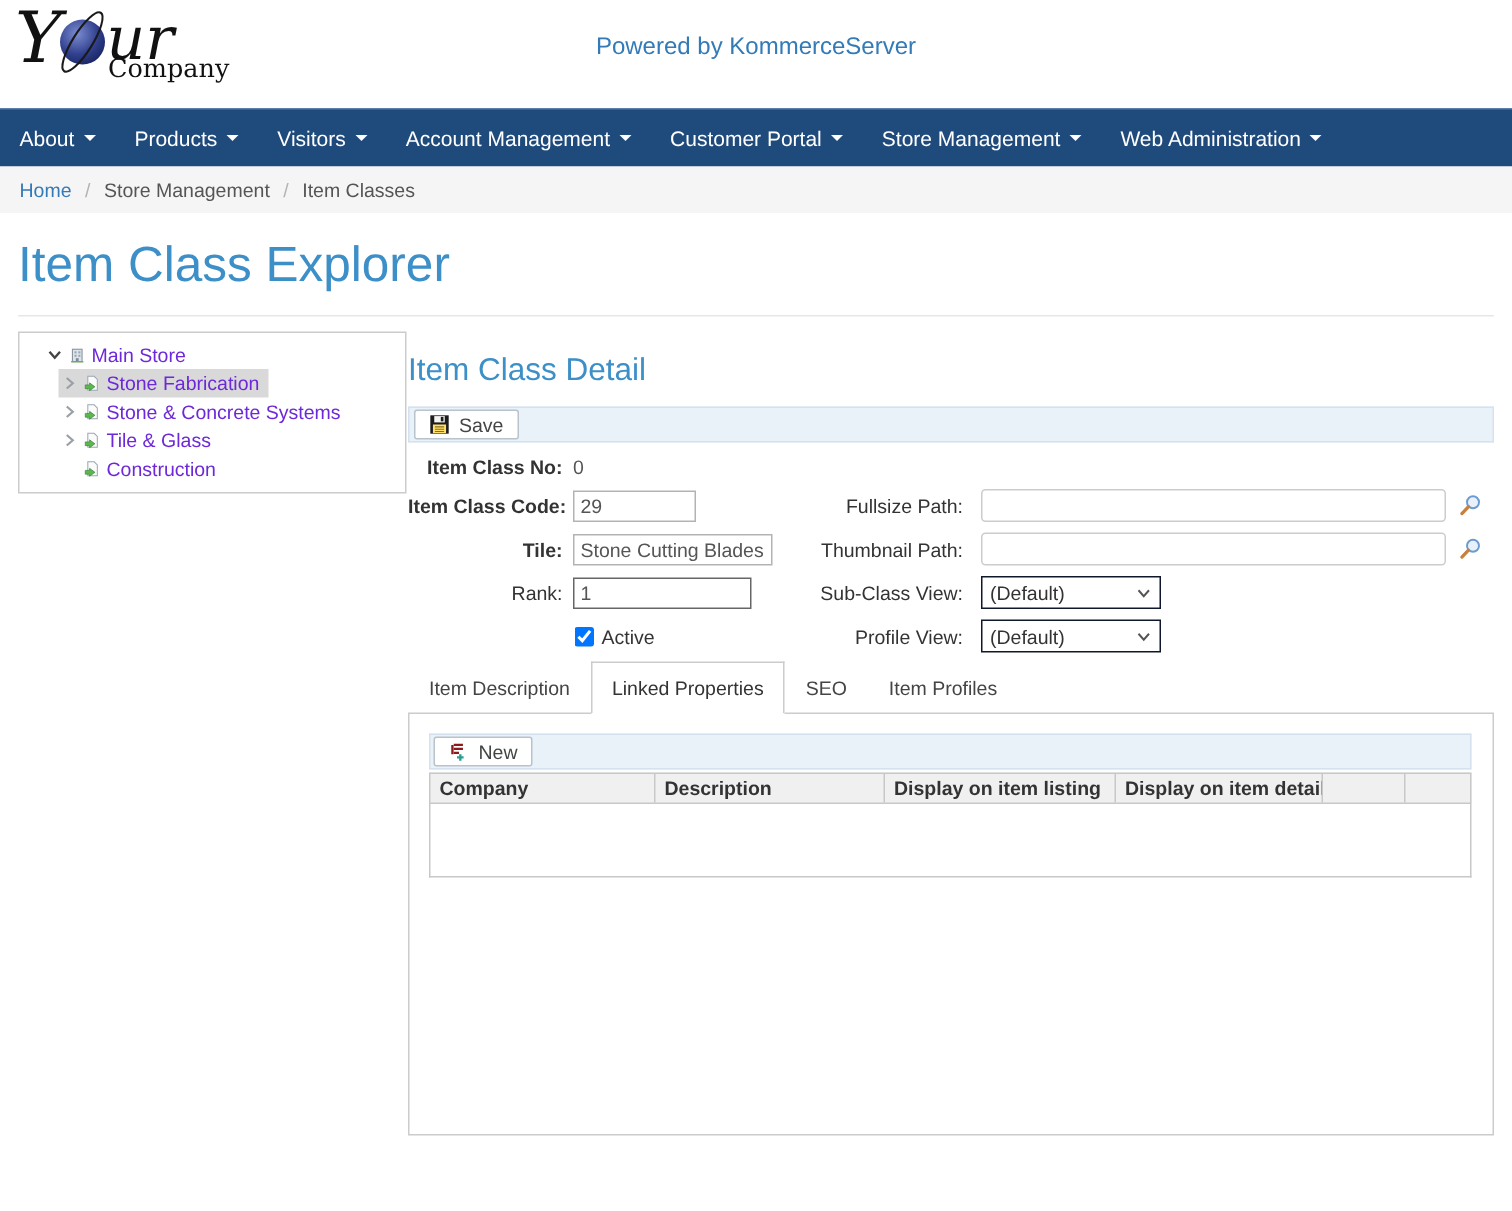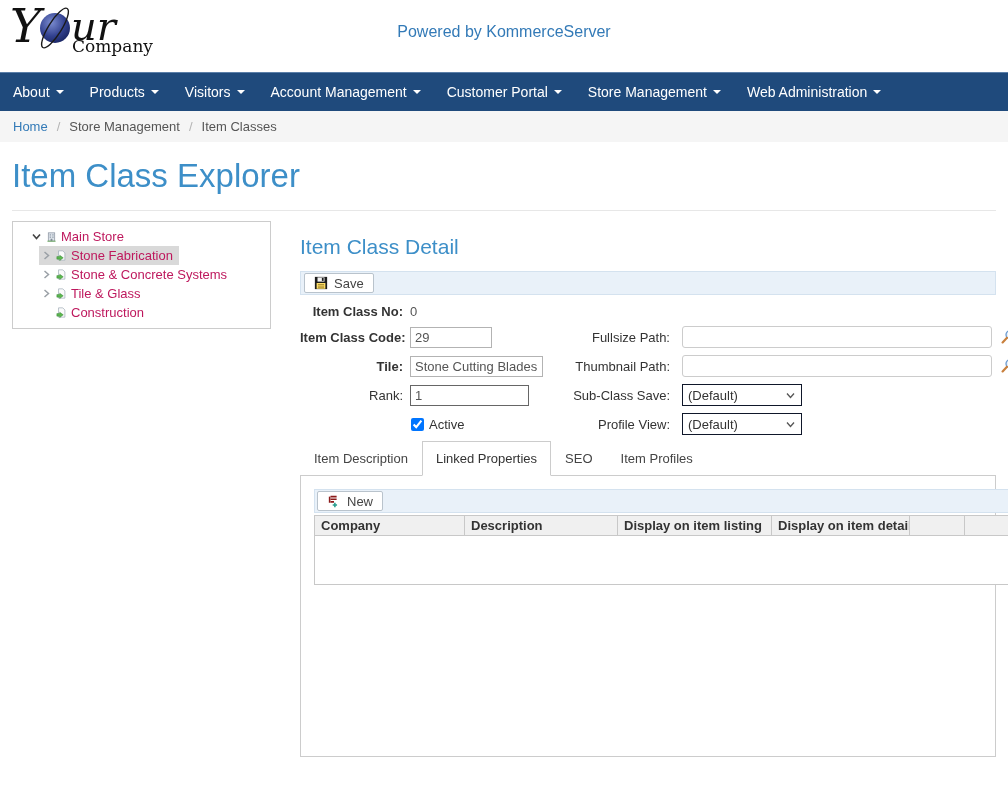--- a/index.html
+++ b/index.html
@@ -35,23 +35,23 @@
   .page-title { font-size:33px; font-weight:400; color:#3d8fc8; letter-spacing:0; }
   
   .main { display:flex; align-items:flex-start; padding:0 12px; margin-top:10px; gap:1px; }
   
   .tree-box { width:259px; border:1px solid #ccc; background:#fff; padding:5px 0 6px 0; }
   .tree-row { height:19px; display:flex; align-items:center; padding-left:16px; cursor:pointer; }
   .tree-row.child { padding-left:26px; }
   .row-inner { display:inline-flex; align-items:center; gap:4px; padding:0 6px 0 2px; height:19px; }
   .row-inner.selected { background:#d9d9d9; }
   .tw { width:11px; height:11px; flex:0 0 11px; }
-  .tree-label { color:#be185d; white-space:nowrap; }
-  
-  .detail { flex:1; min-width:0;margin-left:28px; }
+  .tree-label { color:#6d28d9; white-space:nowrap; }
+  
+  .detail { flex:1; min-width:0; }
   .detail-title { font-size:21px; font-weight:400; color:#3d8fc8; margin:14px 0 12px 0; }
   .toolbar { background:#e9f1f9; border:1px solid #d4e2ef; height:24px; display:flex; align-items:center; padding:0 3px; }
   .btn { background:#fff; border:1px solid #b9c3cc; border-radius:2px; color:#444;
          display:inline-flex; align-items:center; gap:6px; padding:1px 9px; height:20px; font-size:13px; cursor:pointer; }
   
   .form-grid { display:grid; grid-template-columns:110px 155px 112px 1fr; row-gap:7px;
                align-items:center; margin-top:9px; }
   .flabel { text-align:right; padding-right:7px; color:#333; white-space:nowrap; }
   .flabel.b { font-weight:bold; }
   .fval { color:#555; }
@@ -264,21 +264,21 @@
       <div class="pathwrap">
         <input class="ti path" type="text" value="" style="">
         <svg class="mag" viewBox="0 0 16 16">
           <circle cx="10" cy="5.8" r="4" fill="#e8f1fa" stroke="#6b9bd2" stroke-width="1.3"></circle>
           <line x1="7" y1="8.8" x2="2.6" y2="13.4" stroke="#c9803d" stroke-width="2.2" stroke-linecap="round"></line>
         </svg>
       </div>
 
       <div class="flabel">Rank:</div>
       <div><input class="ti rank" type="text" value="1" style=""></div>
-      <div class="flabel">Sub-Class Save:</div>
+      <div class="flabel">Sub-Class View:</div>
       <div>
         <span class="selbox">
           <span>(Default)</span>
           <svg width="11" height="11" viewBox="0 0 11 11">
               <polyline points="2,3.5 5.5,7.5 9,3.5" fill="none" stroke="#555" stroke-width="1.3"></polyline>
             </svg>
         </span>
       </div>
 
       <div></div>

